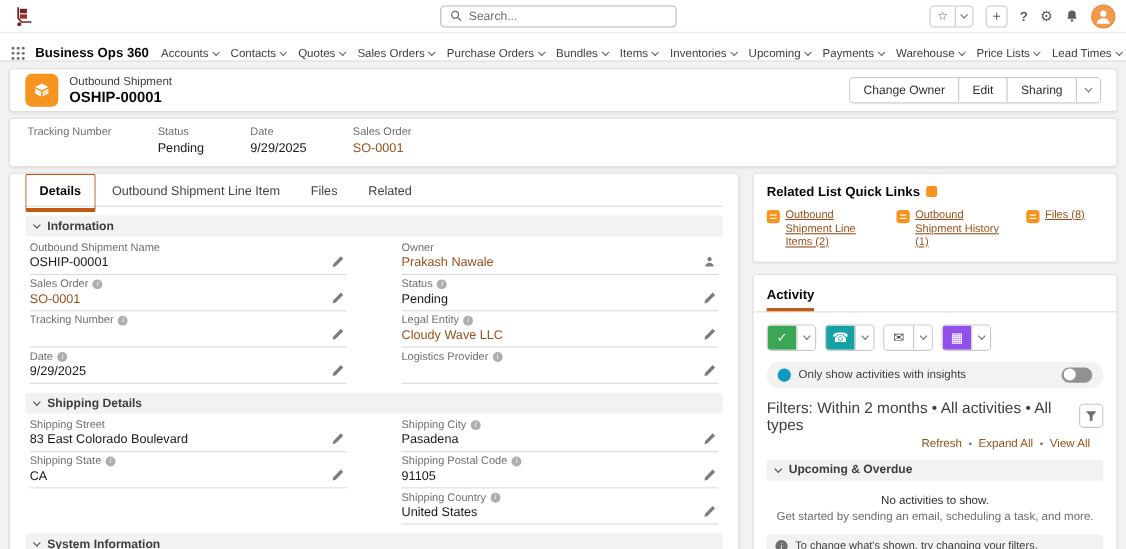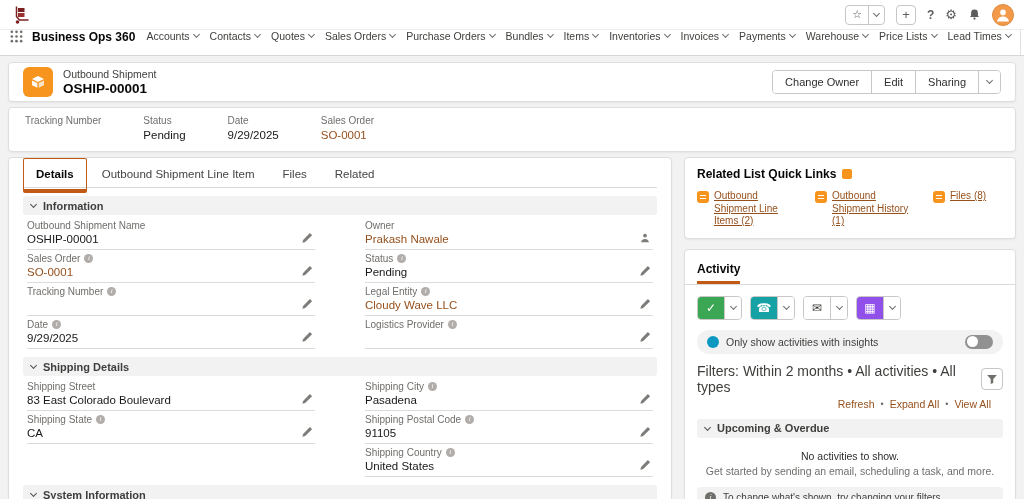--- a/index.html
+++ b/index.html
@@ -16,21 +16,21 @@
 .hright{margin-left:auto;display:flex;align-items:center;gap:11px;color:#5c5c5c}
 .fav{display:flex;align-items:center;border:1px solid #c9c7c5;border-radius:4px;height:20px;background:#fff}
 .fav .star{padding:0 6px;font-size:11px;color:#5c5c5c}
 .fav .caret-seg{padding:0 5px;border-left:1px solid #c9c7c5;height:100%;display:flex;align-items:center}
 .addbox{width:20px;height:20px;border:1px solid #c9c7c5;border-radius:4px;display:grid;place-items:center;font-size:13px;color:#5c5c5c;background:#fff;cursor:pointer}
 .hicon{font-size:13px;cursor:pointer;display:grid;place-items:center}
 .avatar{width:22px;height:22px;border-radius:50%;background:#f2994a;display:grid;place-items:center;overflow:hidden;border:1px solid #e08a3c;cursor:pointer}
 .chev{width:5px;height:5px;border-right:1.3px solid #706e6b;border-bottom:1.3px solid #706e6b;transform:rotate(45deg);display:inline-block;margin-top:-3px}
 
 
-.navbar{height:26px;background:#fff;display:flex;align-items:flex-start;padding:0 10px;border-bottom:1px solid #d9d7d5;gap:9px;font-size:10.5px;color:#3e3e3c;white-space:nowrap;flex:0 0 26px;overflow:hidden}
+.navbar{height:26px;background:#fff;display:flex;align-items:flex-end;padding:0 10px;border-bottom:1px solid #d9d7d5;gap:9px;font-size:10.5px;color:#3e3e3c;white-space:nowrap;flex:0 0 26px;overflow:hidden}
 .waffle{cursor:pointer;display:grid;place-items:center}
 .appname{font-size:12px;font-weight:bold;color:#080707;margin-right:2px}
 .nav-items{display:flex;gap:11px;align-items:center}
 .nav-item{display:flex;align-items:center;gap:4px;cursor:pointer}
 .active-tab{display:flex;align-items:center;gap:5px;border-left:1px solid #e3e1de;border-right:1px solid #e3e1de;padding:0 7px;height:26px;font-style:italic;cursor:pointer}
 
 
 .content{padding:6px 8px 6px;display:flex;flex-direction:column;gap:5px;flex:1;min-height:0}
 .card{background:#fff;border:1px solid #e0dedb;border-radius:4px;box-shadow:0 1px 2px rgba(0,0,0,.05)}
 
@@ -107,20 +107,29 @@
     <span class="logo">
       <svg width="20" height="20" viewBox="0 0 20 20">
           <g stroke="#7a2020" stroke-width="1.5" fill="none">
             <path d="M5.5 1.5v10l3 3.5h9"></path>
           </g>
           <rect x="7" y="3" width="6.5" height="4" fill="#7a2020"></rect>
           <rect x="7" y="8" width="6.5" height="4" fill="#9a3030"></rect>
           <circle cx="6.5" cy="17" r="1.8" fill="#7a2020"></circle>
         </svg>
     </span>
+    <div class="search-box">
+      <span style="line-height:0">
+        <svg width="11" height="11" viewBox="0 0 16 16">
+            <circle cx="6.5" cy="6.5" r="4.5" fill="none" stroke="#706e6b" stroke-width="1.6"></circle>
+            <path d="M10 10l4.5 4.5" stroke="#706e6b" stroke-width="1.6"></path>
+          </svg>
+      </span>
+      <input placeholder="Search..." style="">
+    </div>
     <div class="hright">
       <span class="fav">
         <span class="star">☆</span>
         <span class="caret-seg">
             <span class="chev"></span>
           </span>
       </span>
       <span class="addbox">+</span>
       <span class="hicon" style="font-size:12px;font-weight:bold">?</span>
       <span class="hicon">⚙</span>
@@ -181,21 +190,21 @@
         </span>
         <span class="nav-item">
           <span>Items</span>
           <span class="chev"></span>
         </span>
         <span class="nav-item">
           <span>Inventories</span>
           <span class="chev"></span>
         </span>
         <span class="nav-item">
-          <span>Invoices</span>
+          <span>Upcoming</span>
           <span class="chev"></span>
         </span>
         <span class="nav-item">
           <span>Payments</span>
           <span class="chev"></span>
         </span>
         <span class="nav-item">
           <span>Warehouse</span>
           <span class="chev"></span>
         </span>

